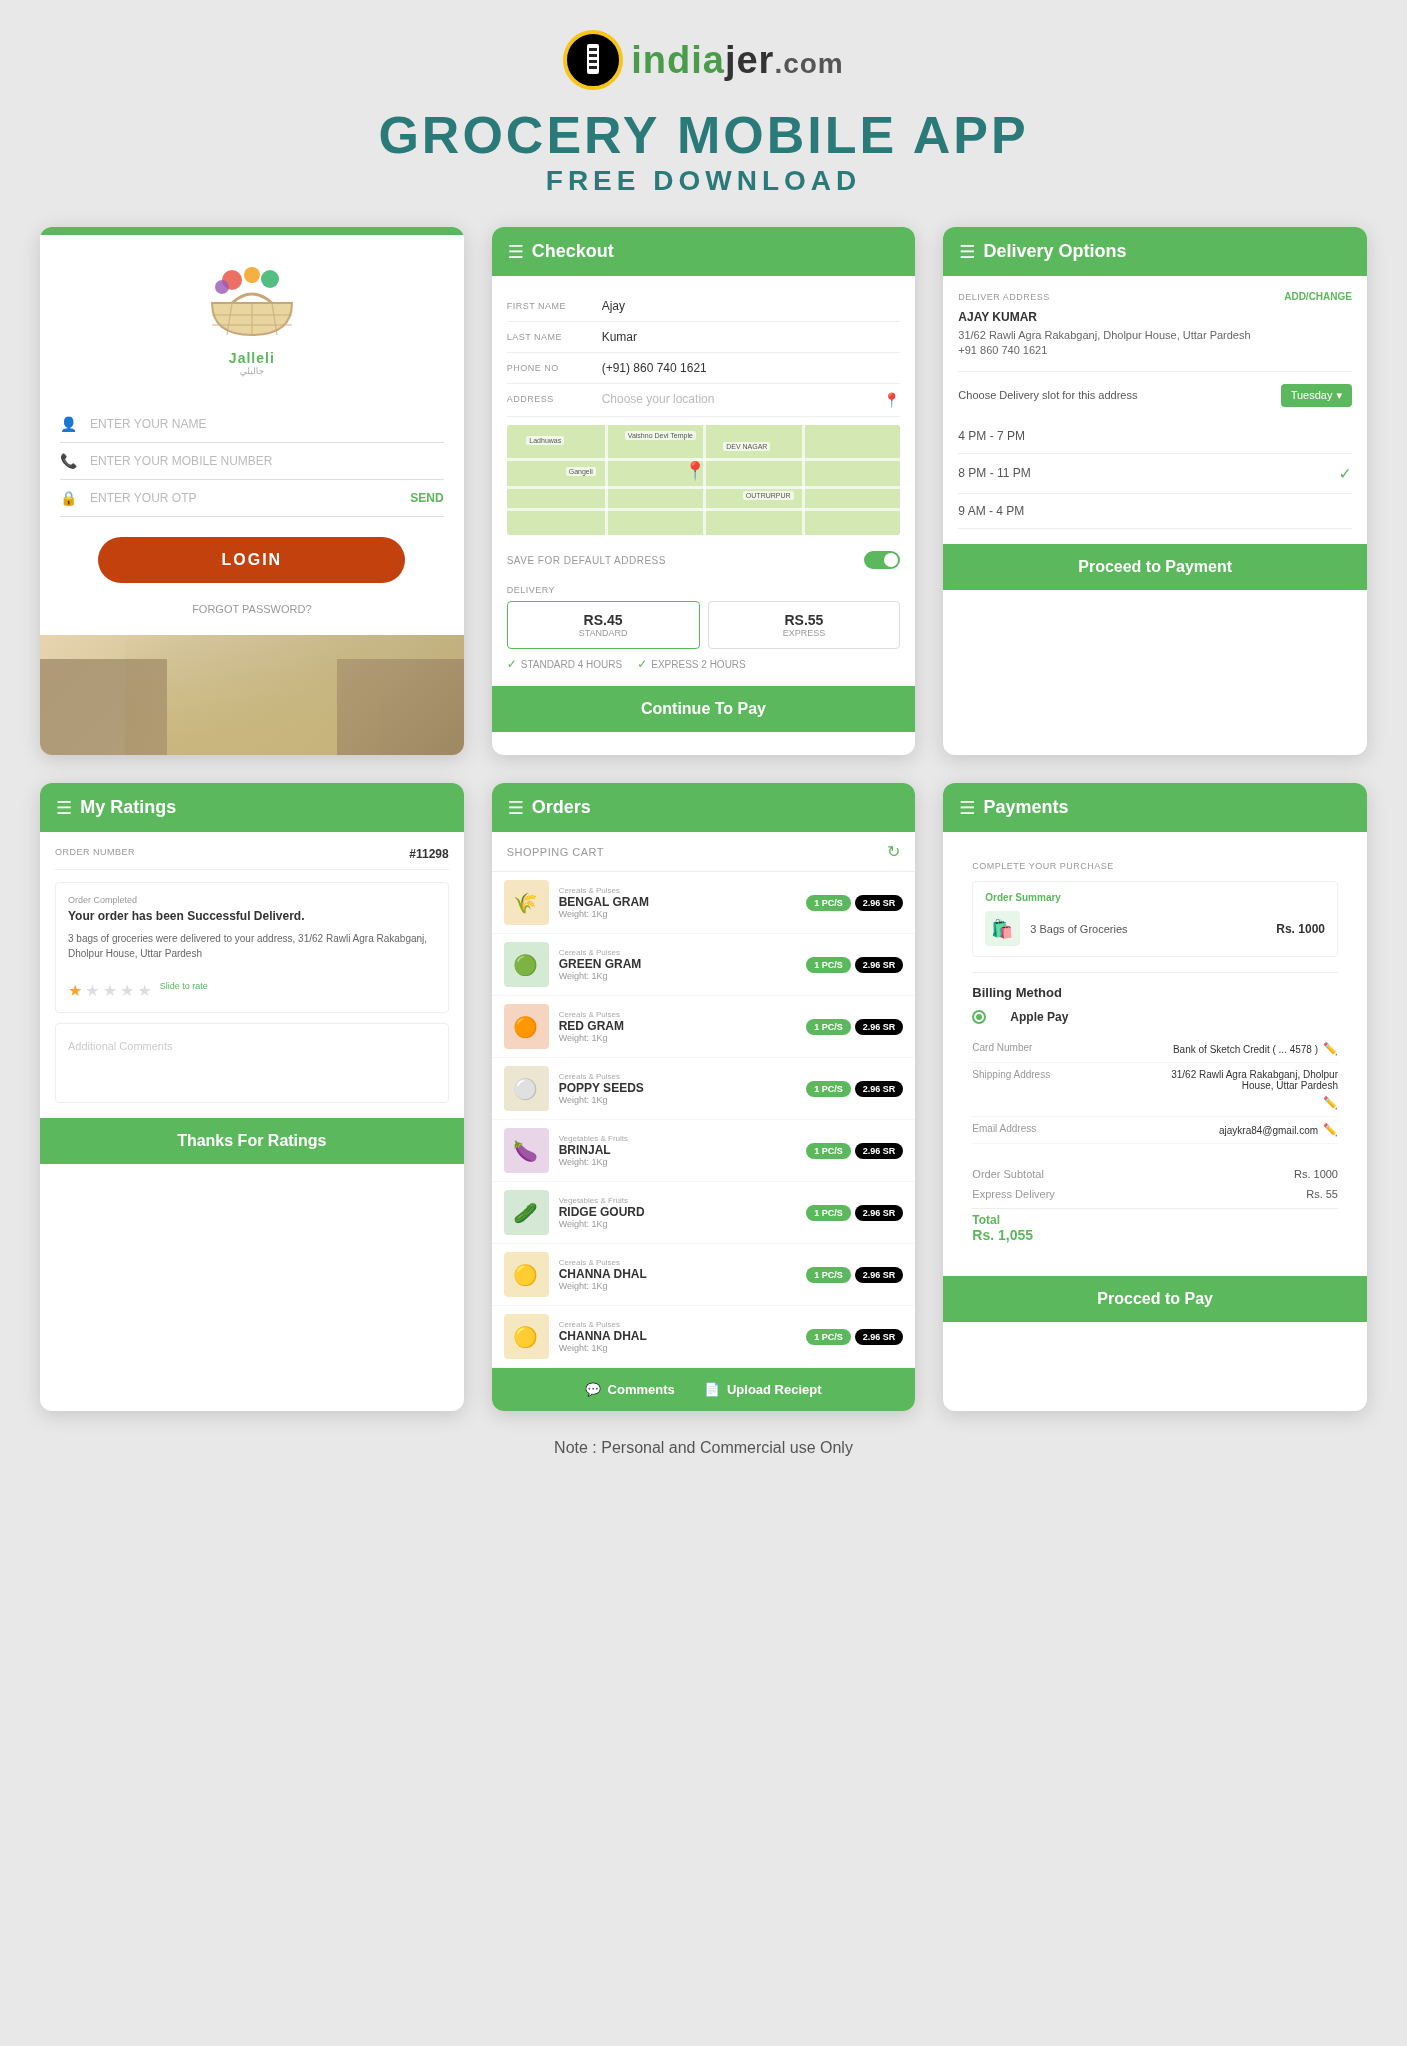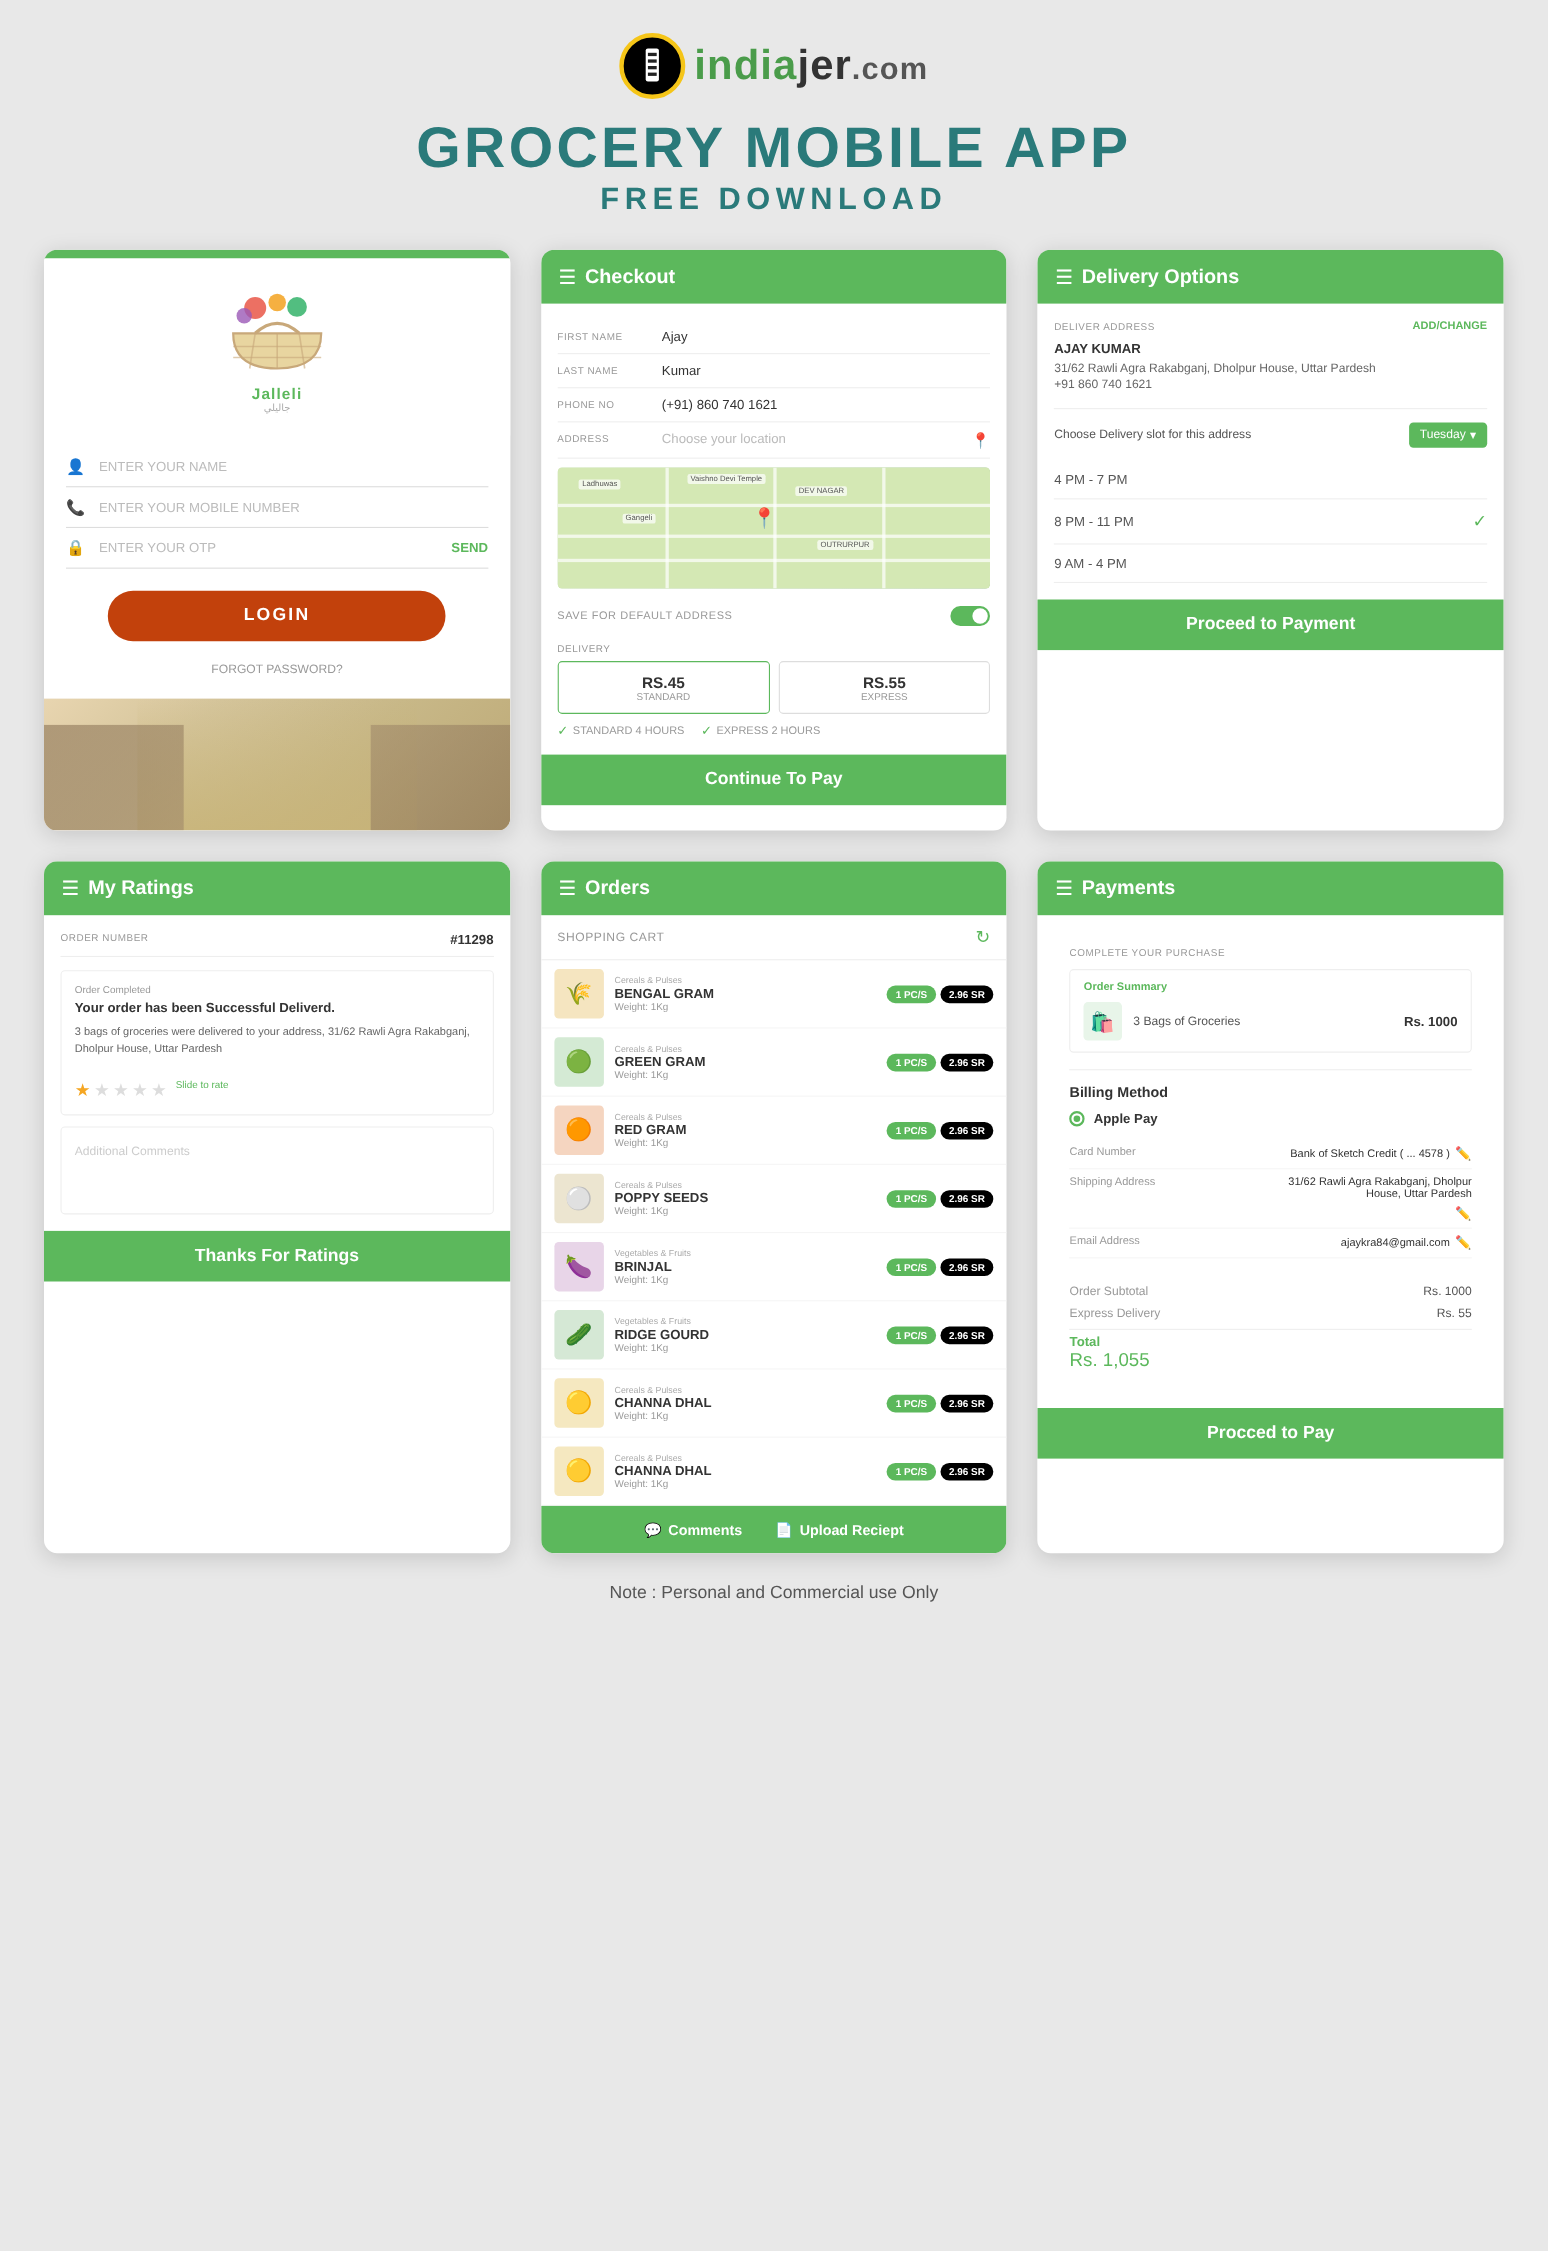--- a/index.html
+++ b/index.html
@@ -564,21 +564,21 @@
     }
     .billing-method-title {
       font-size: 13px;
       color: #333;
       font-weight: 600;
       margin-bottom: 10px;
     }
     .apple-pay-option {
       display: flex;
       align-items: center;
-      gap: 8px;
+      gap: 24px;
       margin-bottom: 12px;
     }
     .radio-circle {
       width: 14px;
       height: 14px;
       border-radius: 50%;
       border: 2px solid #5cb85c;
       background: #fff;
       display: flex;
       align-items: center;
@@ -642,23 +642,23 @@
       border-top: 1px solid #eee;
       margin-top: 4px;
       flex-direction: column;
     }
     .grand-total-label {
       font-size: 12px;
       color: #5cb85c;
       font-weight: bold;
     }
     .grand-total-value {
-      font-size: 17px;
+      font-size: 14px;
       color: #5cb85c;
-      font-weight: normal;
+      font-weight: bold;
     }
     .note-text {
       text-align: center;
       color: #555;
       font-size: 16px;
       margin-top: 20px;
     }
     
     .map-visual {
       width: 100%;

